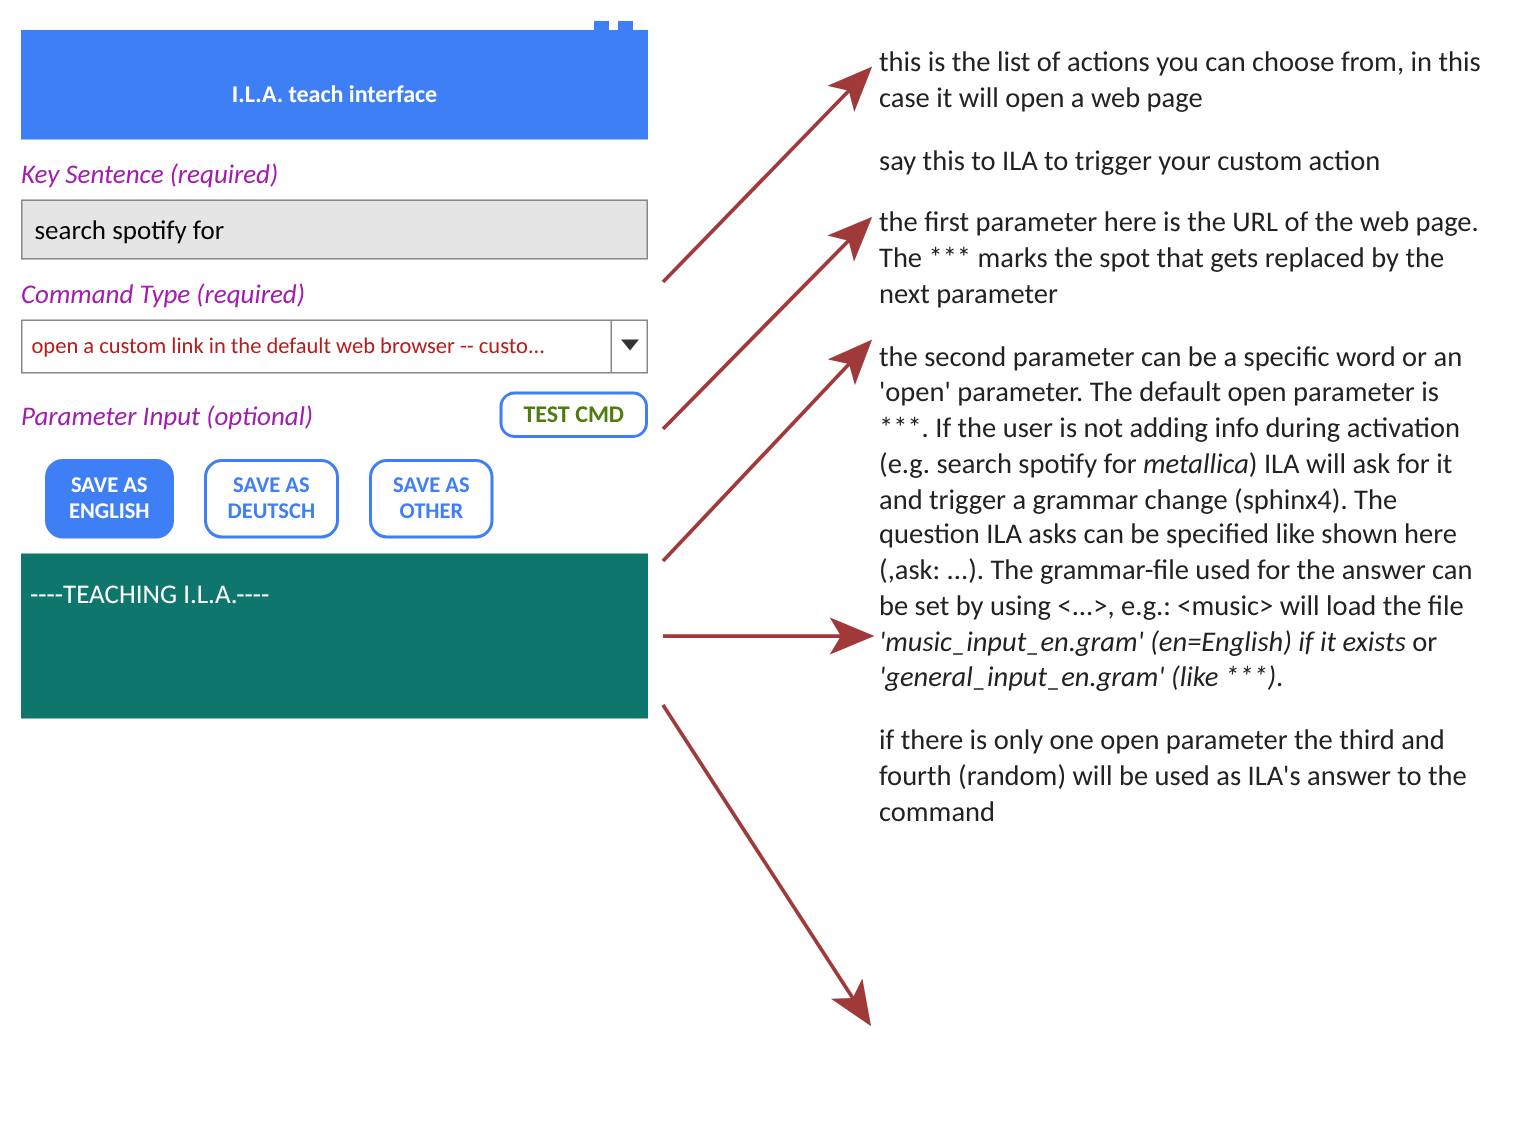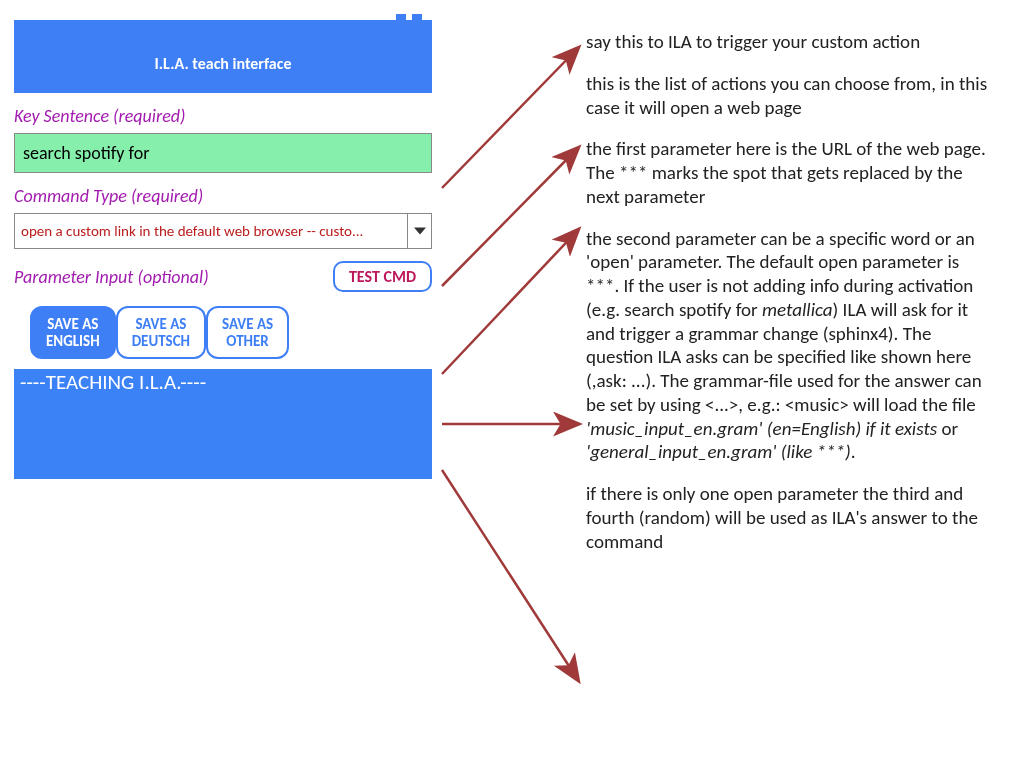--- a/index.html
+++ b/index.html
@@ -45,21 +45,21 @@
     color: #a21caf;
     font-style: italic;
   }
   .tf {
     width: 100%;
     border: 1px solid #888;
     padding: 8px 8px;
     font-size: 18px;
     font-family: inherit;
     outline: none;
-    background: #86efac;
+    background: #e5e5e5;
   }
   .select-wrap {
     display: flex;
     width: 100%;
     border: 1px solid #888;
   }
   .select-display {
     flex: 1;
     padding: 8px 6px;
     font-size: 15px;
@@ -77,33 +77,34 @@
   .select-btn svg { width:12px; height:12px; }
   .param-row {
     display: flex;
     align-items: center;
     justify-content: space-between;
     margin: 12px 0 4px 0;
     gap: 32px;
   }
   .btn-pill {
     border: 2px solid #3f7ff6;
-    color: #be185d;
+    color: #4d7c0f;
     font-weight: bold;
     padding: 4px 14px;
     border-radius: 10px;
     font-size: 16px;
     background: #fff;
   }
   .params-stack .tf { margin-bottom: 4px; }
   .cursor-field {
     position: relative;
   }
   .btn-row {
     display: flex;
+    gap: 20px;
     margin: 14px 0 10px 16px;
     align-items: flex-end;
   }
   .btn {
     border-radius: 12px;
     font-weight: bold;
     font-size: 15px;
     text-align: center;
     padding: 8px 14px;
     line-height: 1.1;
@@ -113,25 +114,25 @@
     background: #3f7ff6;
     color: #fff;
     border: 2px solid #3f7ff6;
   }
   .btn-outline {
     background: #fff;
     color: #3f7ff6;
     border: 2px solid #3f7ff6;
   }
   .console {
-    background: #3b82f6;
+    background: #0f766e;
     color: #fff;
     min-height: 110px;
-    padding: 0 6px;
-    font-size: 21px;
+    padding: 16px 6px;
+    font-size: 18px;
     font-family: inherit;
   }
   .annotations {
     position: absolute;
     left: 586px;
     top: 30px;
     width: 410px;
     font-size: 19px;
     line-height: 1.25;
     color: #222;
@@ -188,22 +189,22 @@
     <div class="btn btn-outline">SAVE AS
 OTHER</div>
   </div>
 
   <div class="console">
     <span>----TEACHING I.L.A.----</span>
   </div>
 </div>
 
 <div class="annotations">
+  <p>this is the list of actions you can choose from, in this case it will open a web page</p>
   <p>say this to ILA to trigger your custom action</p>
-  <p>this is the list of actions you can choose from, in this case it will open a web page</p>
   <p>the first parameter here is the URL of the web page. The *** marks the spot that gets replaced by the next parameter</p>
   <p>
     <span>the second parameter can be a specific word or an 'open' parameter. The default open parameter is ***. If the user is not adding info during activation (e.g. search spotify for </span><em>metallica</em><span>) ILA will ask for it and trigger a grammar change (sphinx4). The question ILA asks can be specified like shown here (,ask: ...). The grammar-file used for the answer can be set by using &lt;...&gt;, e.g.: &lt;music&gt; will load the file </span><em>'music_input_en.gram' (en=English) if it exists</em><span> or </span><em>'general_input_en.gram' (like ***)</em><span>.</span>
   </p>
   <p>if there is only one open parameter the third and fourth (random) will be used as ILA's answer to the command</p>
 </div>
 
 <svg class="arrows">
   <defs>
     <marker id="ah" markerWidth="12" markerHeight="12" refX="10" refY="5" orient="auto">

